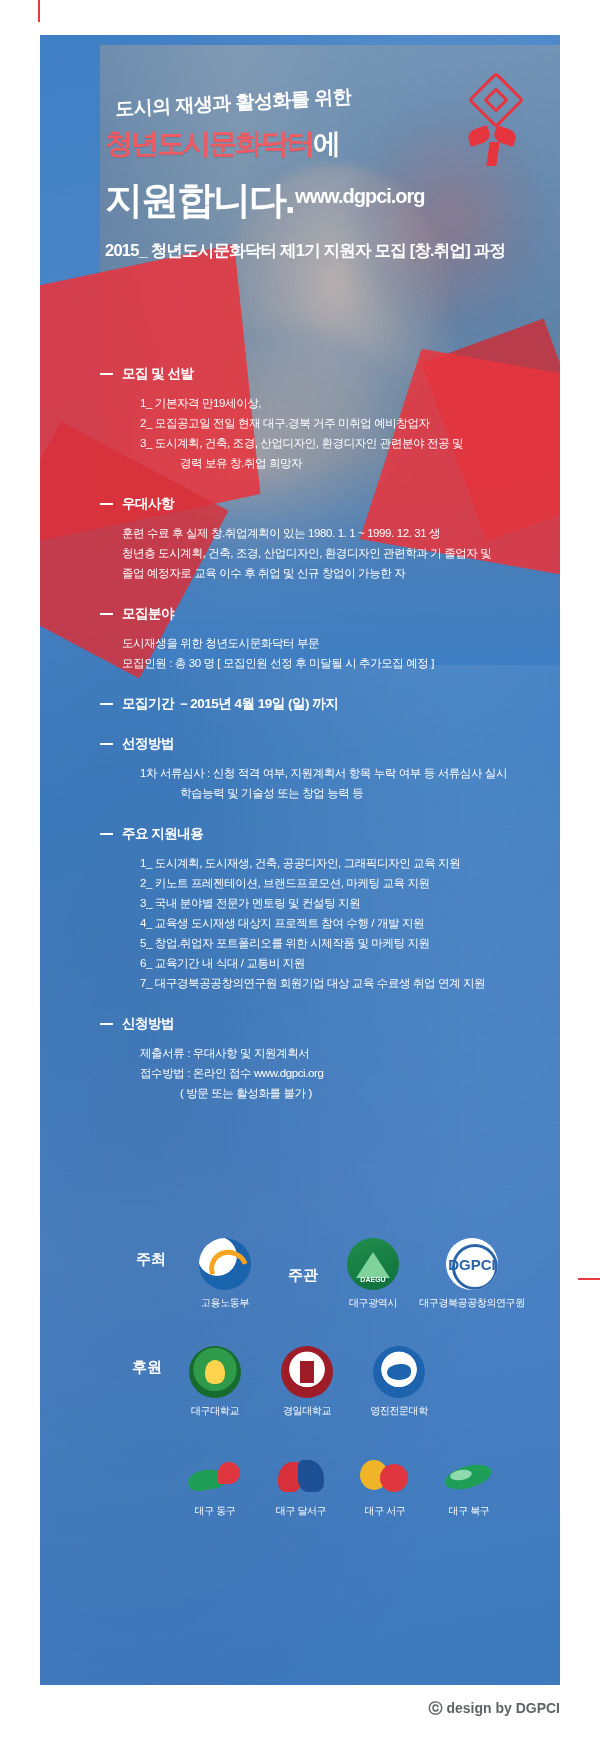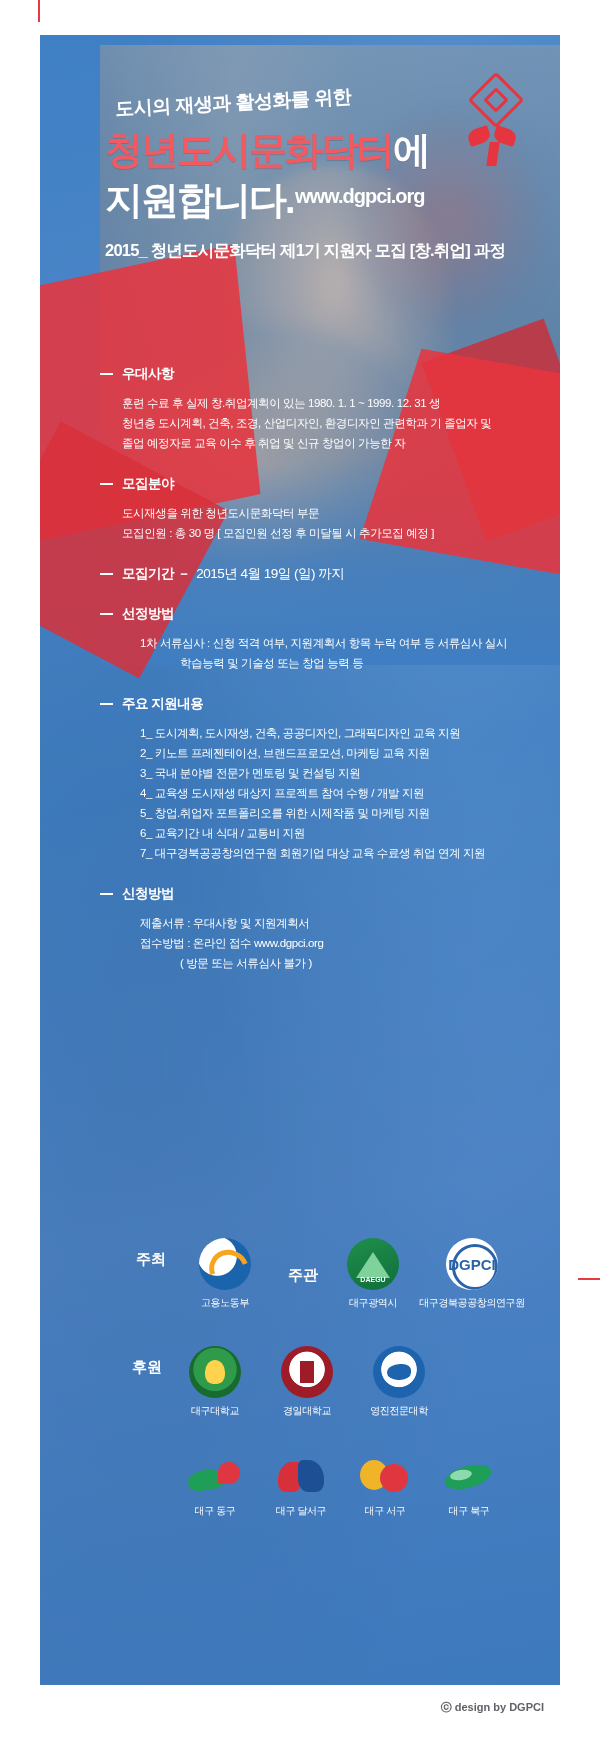--- a/index.html
+++ b/index.html
@@ -139,21 +139,21 @@
     font-size: 19px;
     font-weight: bold;
     color: #ffffff;
     letter-spacing: -0.5px;
     transform: rotate(-3deg);
   }
   .title-line1 {
     position: absolute;
     left: 65px;
     top: 90px;
-    font-size: 38px;
+    font-size: 28px;
     font-weight: bold;
     letter-spacing: -2px;
     color: #f05a60;
     text-shadow: 0 1px 0 rgba(0,0,0,0.12);
   }
   .title-line1 .suffix { color: #ffffff; }
   .title-line2 {
     position: absolute;
     left: 65px;
     top: 140px;
@@ -246,22 +246,21 @@
   .sec-head:before {
     content: "";
     position: absolute;
     left: -22px;
     top: 8px;
     width: 13px;
     height: 2px;
     background: #ffffff;
   }
   .sec-head .inline-extra {
-    font-weight: normal;
-    margin-left: 6px;
+    font-weight: bold;
   }
   .line {
     font-size: 11.5px;
     line-height: 20px;
     color: #ffffff;
     letter-spacing: -0.4px;
   }
   .line.indent { padding-left: 18px; }
   .line.indent2 { padding-left: 58px; }
 
@@ -445,23 +444,23 @@
     content: "";
     position: absolute;
     left: 10px; top: 16px;
     width: 22px; height: 10px;
     background: #8fd9ae;
     border-radius: 50%;
     transform: rotate(-10deg);
   }
   .credit-outside {
     position: absolute;
-    right: 56px;
+    right: 40px;
     top: 1700px;
-    font-size: 11px;
+    font-size: 14px;
     color: #5f6266;
     font-weight: bold;
     margin-left: 10px;
   }
 </style>
 </head>
 <body>
 
 <div class="crop-mark crop-top"></div>
 <div class="crop-mark crop-right"></div>
@@ -491,20 +490,27 @@
 
   <div class="title-line1">
     <span>청년도시문화닥터</span><span class="suffix">에</span>
   </div>
   <div class="title-line2">지원합니다.</div>
   <div class="site-url">www.dgpci.org</div>
   <div class="subtitle">2015_ 청년도시문화닥터 제1기 지원자 모집 [창.취업] 과정</div>
 
   <div class="content">
 
+    <div class="section">
+      <div class="sec-head">모집 및 선발</div>
+      <div class="line indent">1_ 기본자격 만19세이상,</div>
+      <div class="line indent">2_ 모집공고일 전일 현재 대구.경북 거주 미취업 예비창업자</div>
+      <div class="line indent">3_ 도시계획, 건축, 조경, 산업디자인, 환경디자인 관련분야 전공 및</div>
+      <div class="line indent2">경력 보유 창.취업 희망자</div>
+    </div>
 
     <div class="section">
       <div class="sec-head">우대사항</div>
       <div class="line">훈련 수료 후 실제 창.취업계획이 있는 1980. 1. 1 ~ 1999. 12. 31 생</div>
       <div class="line">청년층 도시계획, 건축, 조경, 산업디자인, 환경디자인 관련학과 기 졸업자 및</div>
       <div class="line">졸업 예정자로 교육 이수 후 취업 및 신규 창업이 가능한 자</div>
     </div>
 
     <div class="section">
       <div class="sec-head">모집분야</div>
@@ -532,21 +538,21 @@
       <div class="line indent">4_ 교육생 도시재생 대상지 프로젝트 참여 수행 / 개발 지원</div>
       <div class="line indent">5_ 창업.취업자 포트폴리오를 위한 시제작품 및 마케팅 지원</div>
       <div class="line indent">6_ 교육기간 내 식대 / 교통비 지원</div>
       <div class="line indent">7_ 대구경북공공창의연구원 회원기업 대상 교육 수료생 취업 연계 지원</div>
     </div>
 
     <div class="section">
       <div class="sec-head">신청방법</div>
       <div class="line indent">제출서류 : 우대사항 및 지원계획서</div>
       <div class="line indent">접수방법 : 온라인 접수  www.dgpci.org</div>
-      <div class="line indent2">( 방문 또는 서류심사 불가 )</div>
+      <div class="line indent2">( 방문 또는 활성화를 불가 )</div>
     </div>
 
   </div>
 
   <div class="sponsors">
 
     <div class="sp-row">
       <div class="sp-label" style="left:96px; top:20px;">주최</div>
       <div class="logo-item" style="left:140px; top:8px;">
         <div class="logo-circle shape-moel"></div>

